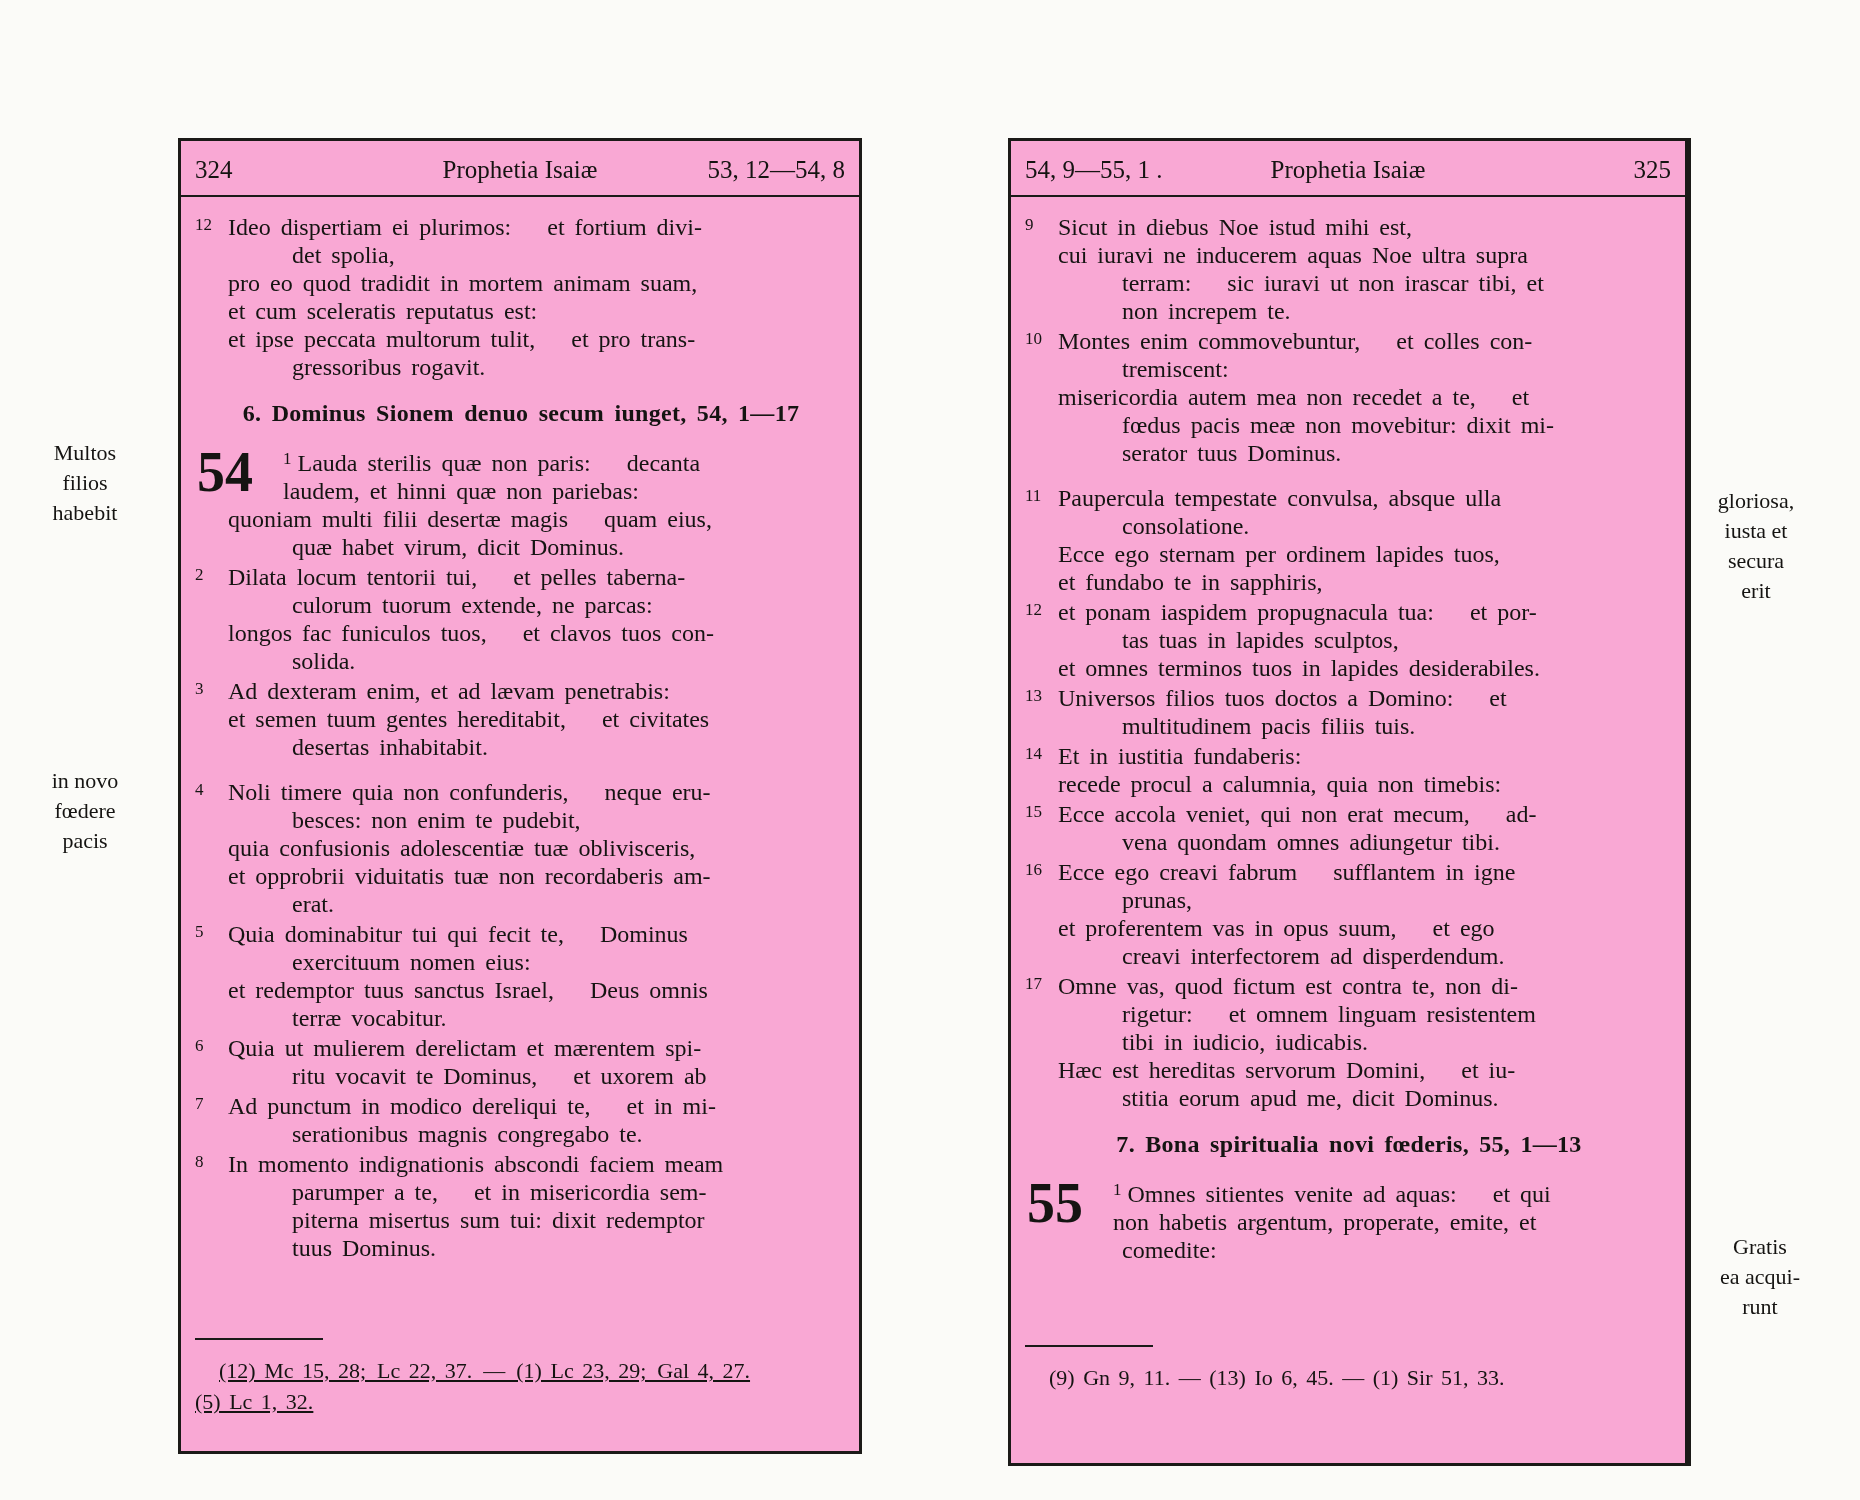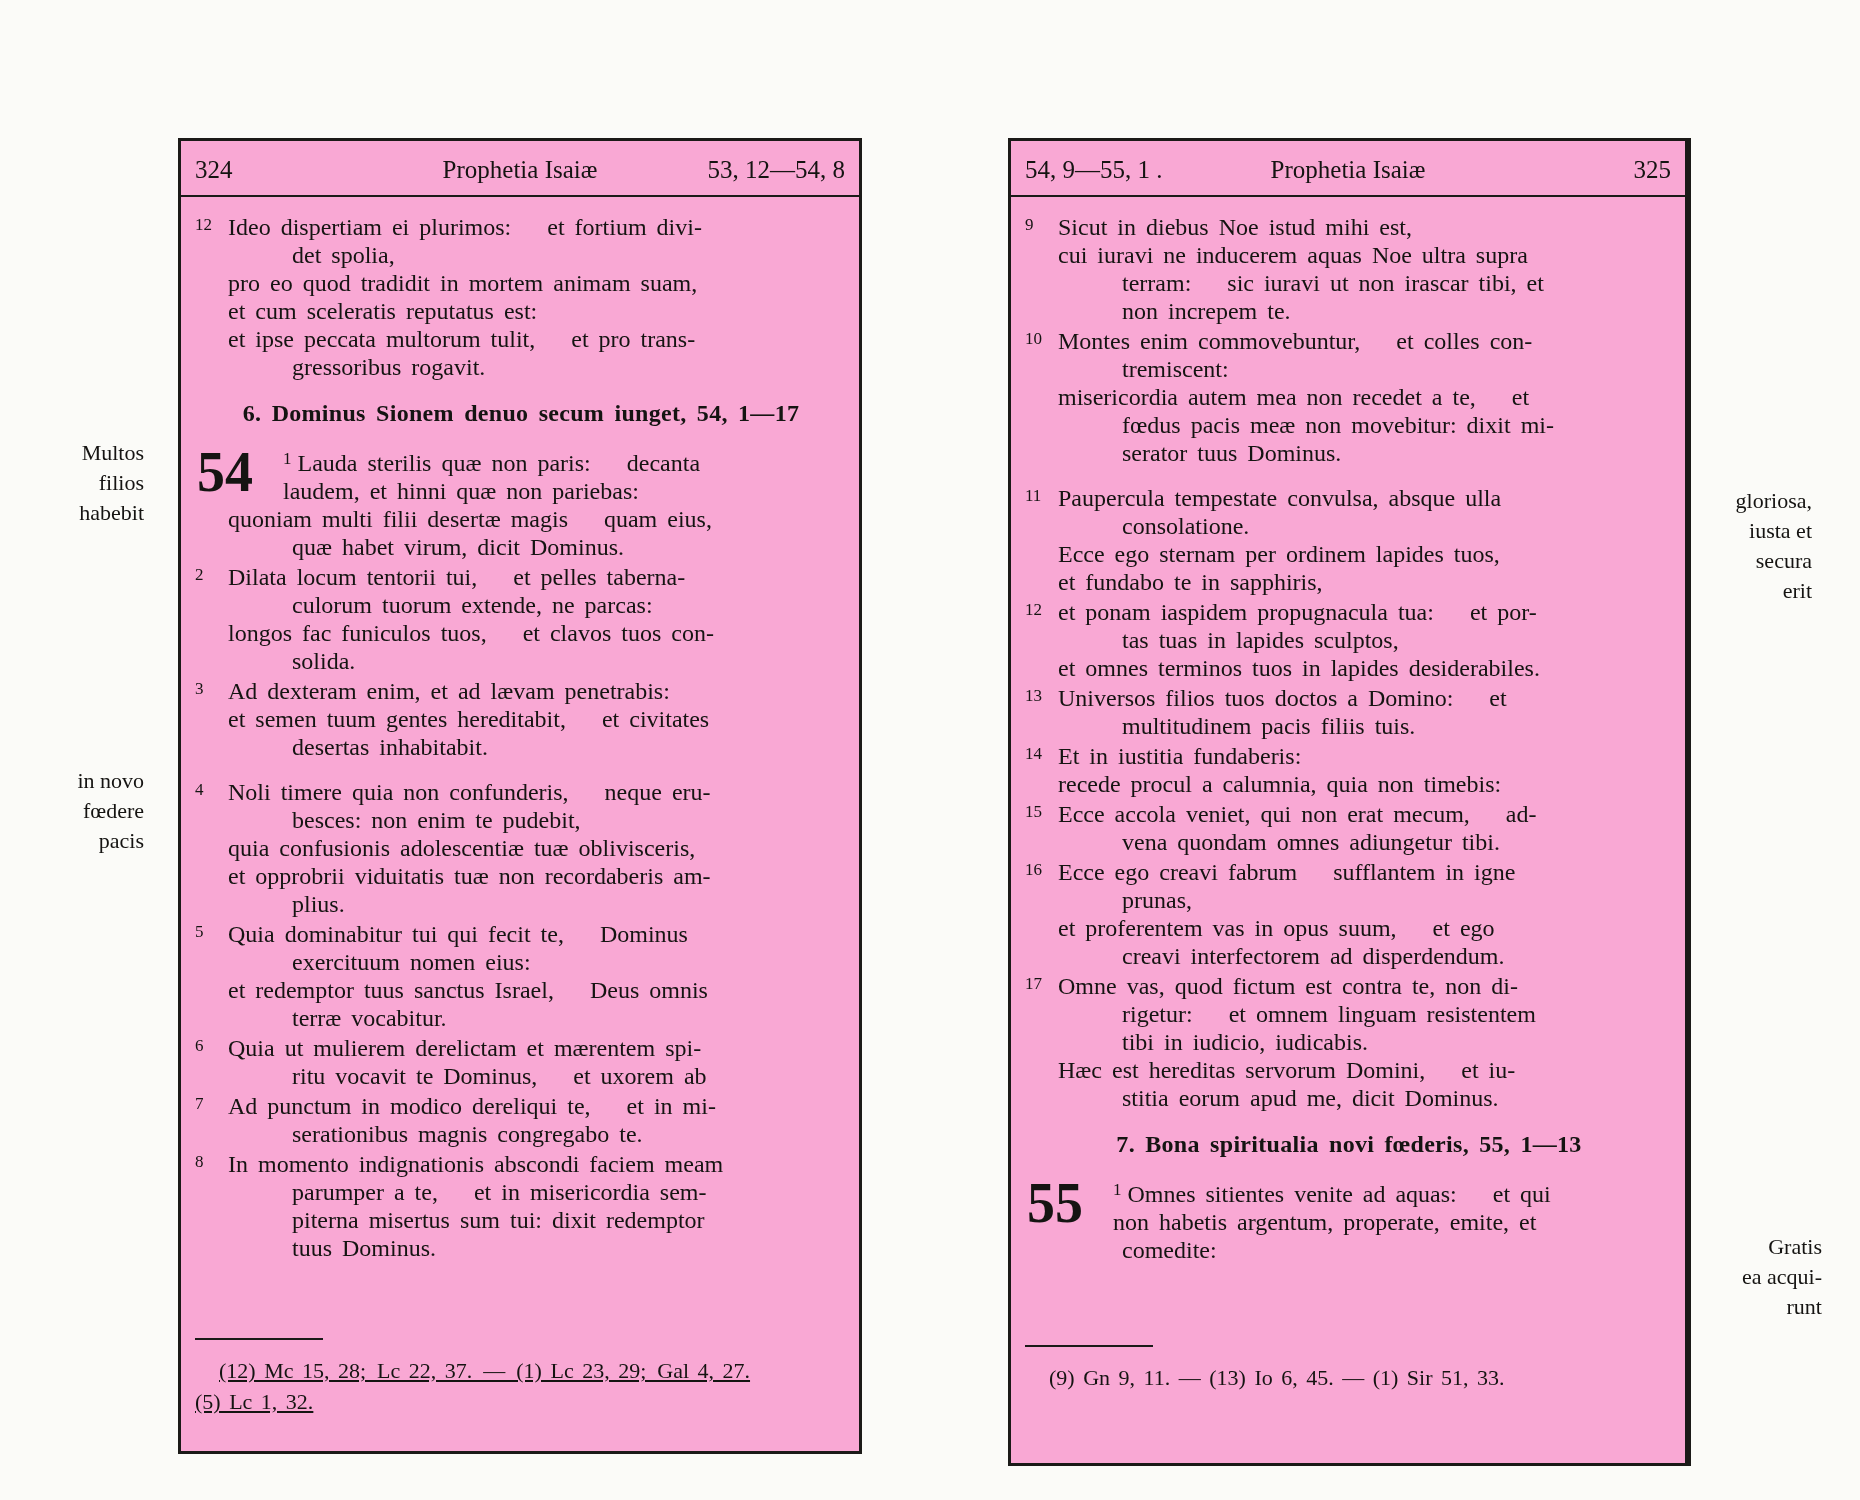--- a/index.html
+++ b/index.html
@@ -52,21 +52,21 @@
   .footnotes {
     position:absolute; left:14px; right:14px;
     font-size:22px; line-height:31px; word-spacing:3px;
   }
   .page-left  .footnotes { bottom:34px;text-decoration:underline; }
   .page-right .footnotes { bottom:70px; }
   .fn-rule { width:128px; border-top:2px solid #1b1a18; margin-bottom:15px; }
   .fn-line.first { text-indent:24px; }
 
   .margin-note {
-    position:absolute; text-align:right; white-space:pre-line;
+    position:absolute; text-align:center; white-space:pre-line;
     font-size:22px; line-height:30px;
   }
   .mn-1 { left:26px;   top:438px;  width:118px; }
   .mn-2 { left:26px;   top:766px;  width:118px; }
   .mn-3 { left:1700px; top:486px;  width:112px; }
   .mn-4 { left:1698px; top:1232px; width:124px; }
 </style>
 </head>
 <body>
 
@@ -100,21 +100,21 @@
         <div class="line"><span>longos fac funiculos tuos,  et clavos tuos con-</span></div>
         <div class="line i2"><span>solida.</span></div>
         <div class="line"><span class="vnum">3</span><span>Ad dexteram enim, et ad lævam penetrabis:</span></div>
         <div class="line"><span>et semen tuum gentes hereditabit,  et civitates</span></div>
         <div class="line i2"><span>desertas inhabitabit.</span></div>
         <div class="gap"></div>
         <div class="line"><span class="vnum">4</span><span>Noli timere quia non confunderis,  neque eru-</span></div>
         <div class="line i2"><span>besces: non enim te pudebit,</span></div>
         <div class="line"><span>quia confusionis adolescentiæ tuæ oblivisceris,</span></div>
         <div class="line"><span>et opprobrii viduitatis tuæ non recordaberis am-</span></div>
-        <div class="line i2"><span>plius.</span></div>
+        <div class="line i2"><span>erat.</span></div>
         <div class="line"><span class="vnum">5</span><span>Quia dominabitur tui qui fecit te,  Dominus</span></div>
         <div class="line i2"><span>exercituum nomen eius:</span></div>
         <div class="line"><span>et redemptor tuus sanctus Israel,  Deus omnis</span></div>
         <div class="line i2"><span>terræ vocabitur.</span></div>
         <div class="line"><span class="vnum">6</span><span>Quia ut mulierem derelictam et mærentem spi-</span></div>
         <div class="line i2"><span>ritu vocavit te Dominus,  et uxorem ab</span></div>
         <div class="line"><span class="vnum">7</span><span>Ad punctum in modico dereliqui te,  et in mi-</span></div>
         <div class="line i2"><span>serationibus magnis congregabo te.</span></div>
         <div class="line"><span class="vnum">8</span><span>In momento indignationis abscondi faciem meam</span></div>
         <div class="line i2"><span>parumper a te,  et in misericordia sem-</span></div>

